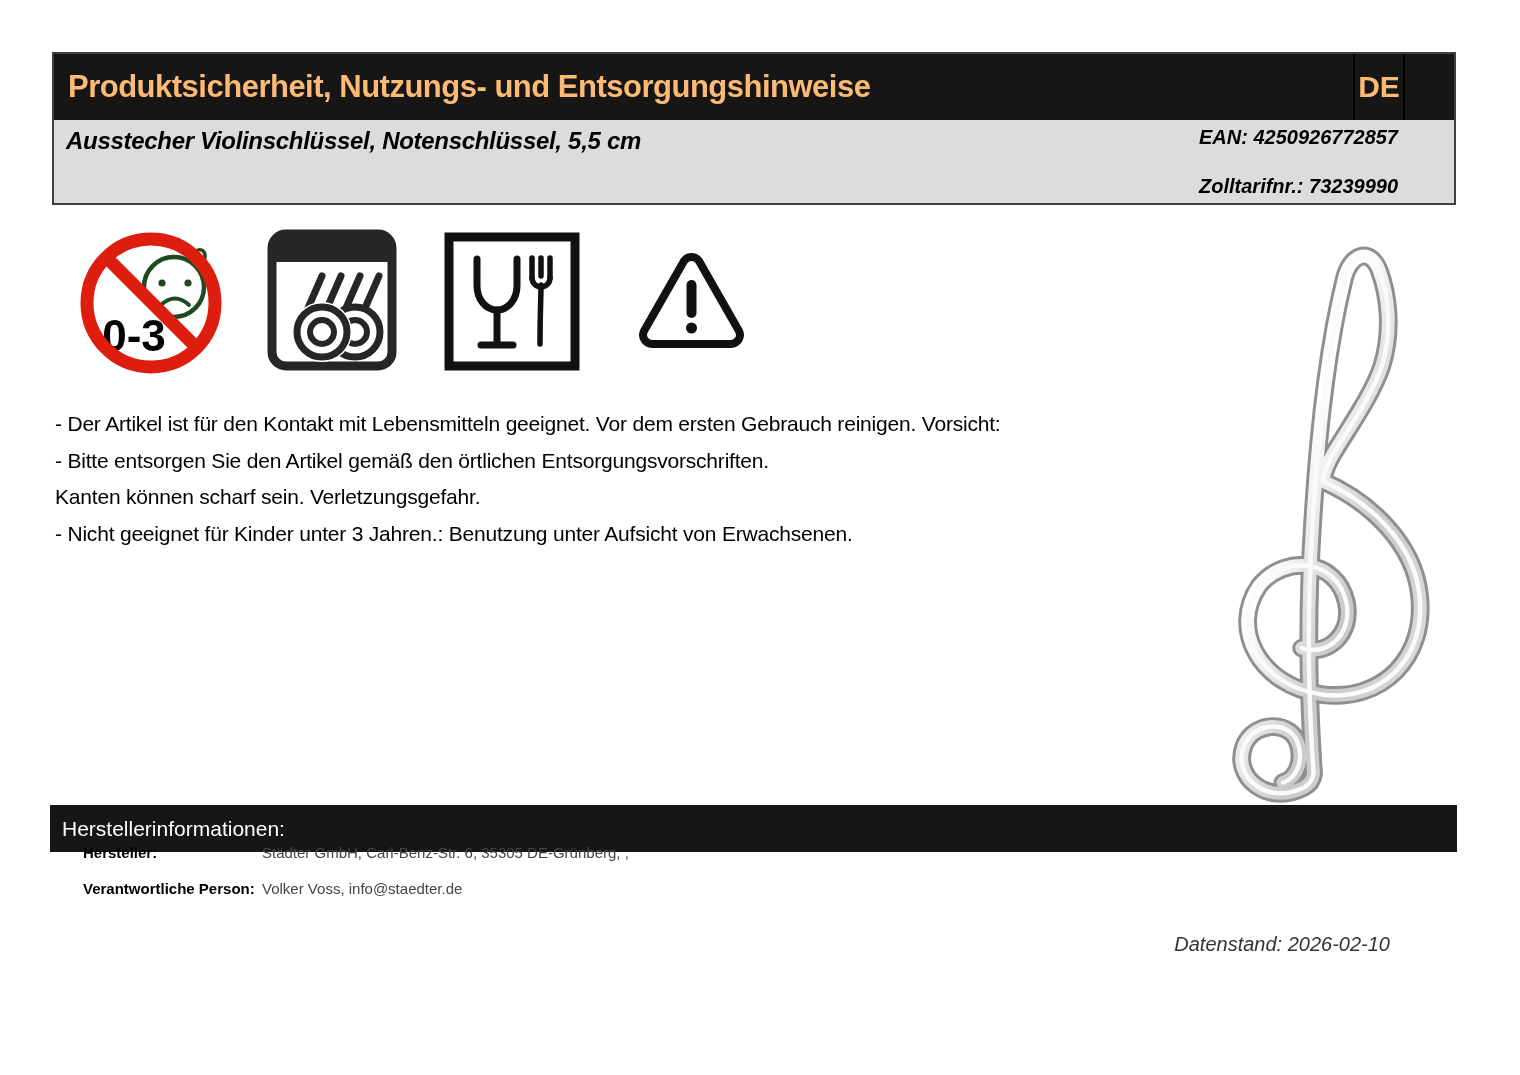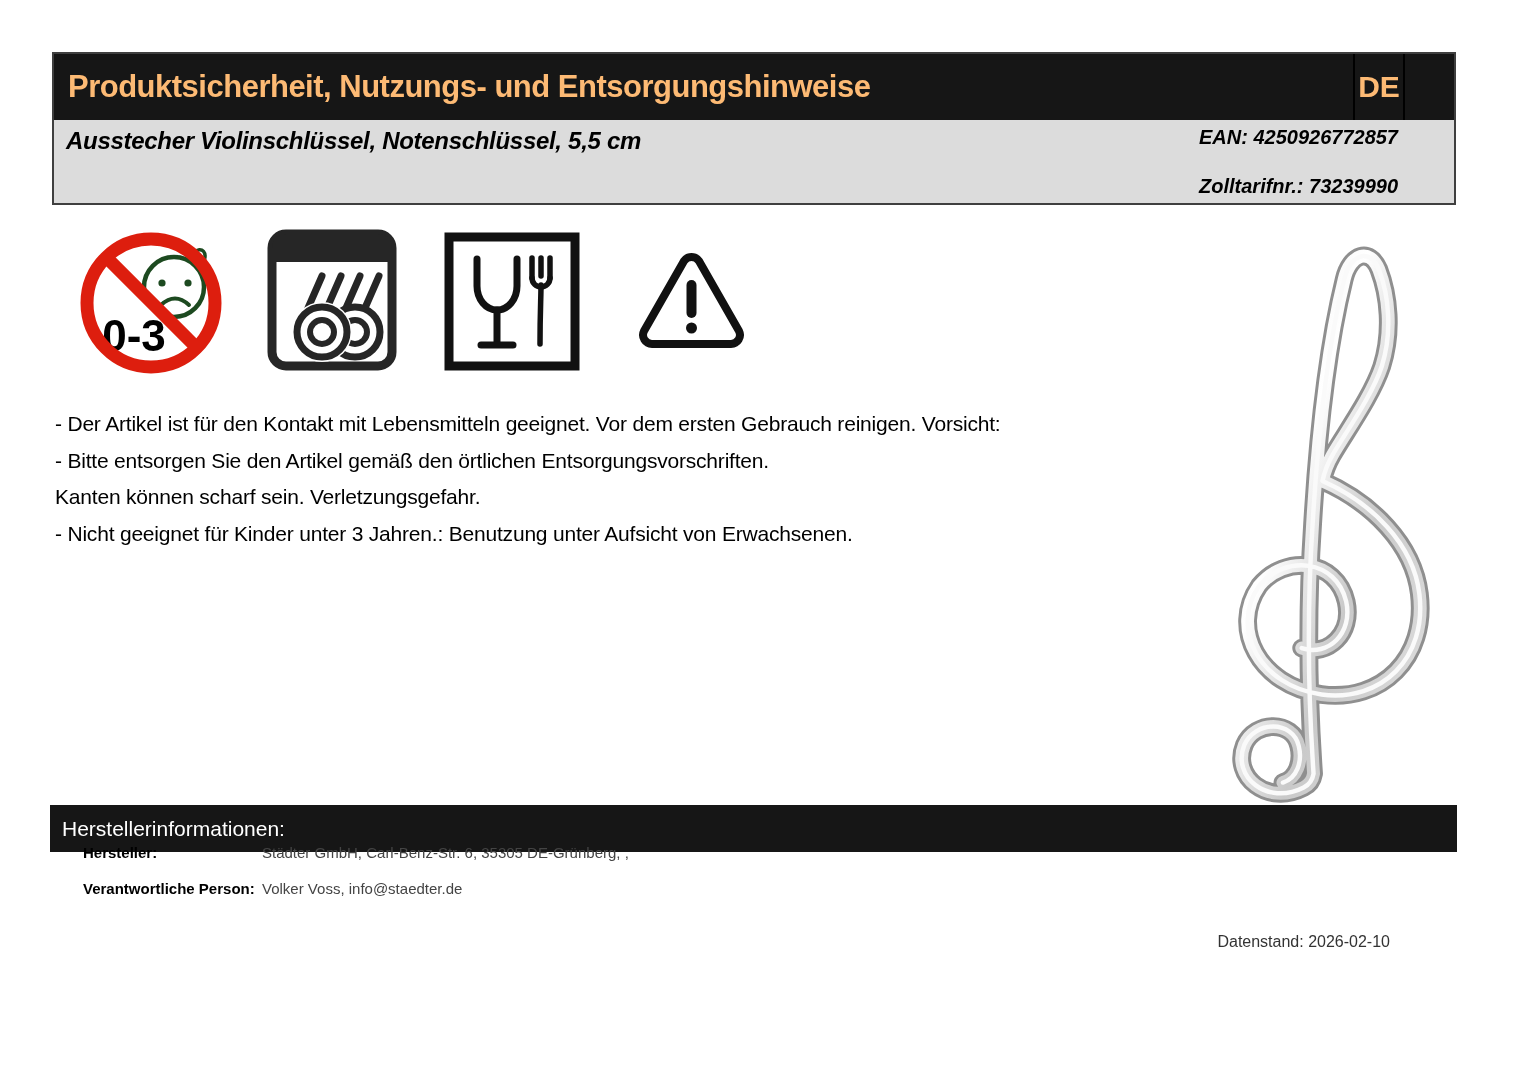--- a/index.html
+++ b/index.html
@@ -54,21 +54,21 @@
   
   .mfr-bar {
     position:absolute; left:50px; top:805px; width:1407px; height:47px;
     background:#161616; color:#ffffff; display:flex; align-items:center;
     padding-left:12px; font-size:21px;text-align:center;
   }
   .mfr-label { position:absolute; left:83px; font-size:15px; font-weight:bold; white-space:nowrap; }
   .mfr-value { position:absolute; left:262px; font-size:15px; color:#444444; white-space:nowrap; }
   .row1 { top:844px; }
   .row2 { top:880px; }
-  .data-status { position:absolute; top:933px; right:130px; font-size:16px; color:#333333; }
+  .data-status { position:absolute; top:933px; right:130px; font-size:20px; color:#333333;font-style:italic; }
 </style>
 </head>
 <body>
 
 <div id="page">
 
   <div class="header-block">
     <div class="header-top">
       <div class="header-title">Produktsicherheit, Nutzungs- und Entsorgungshinweise</div>
       <div class="de-cell">DE</div>

